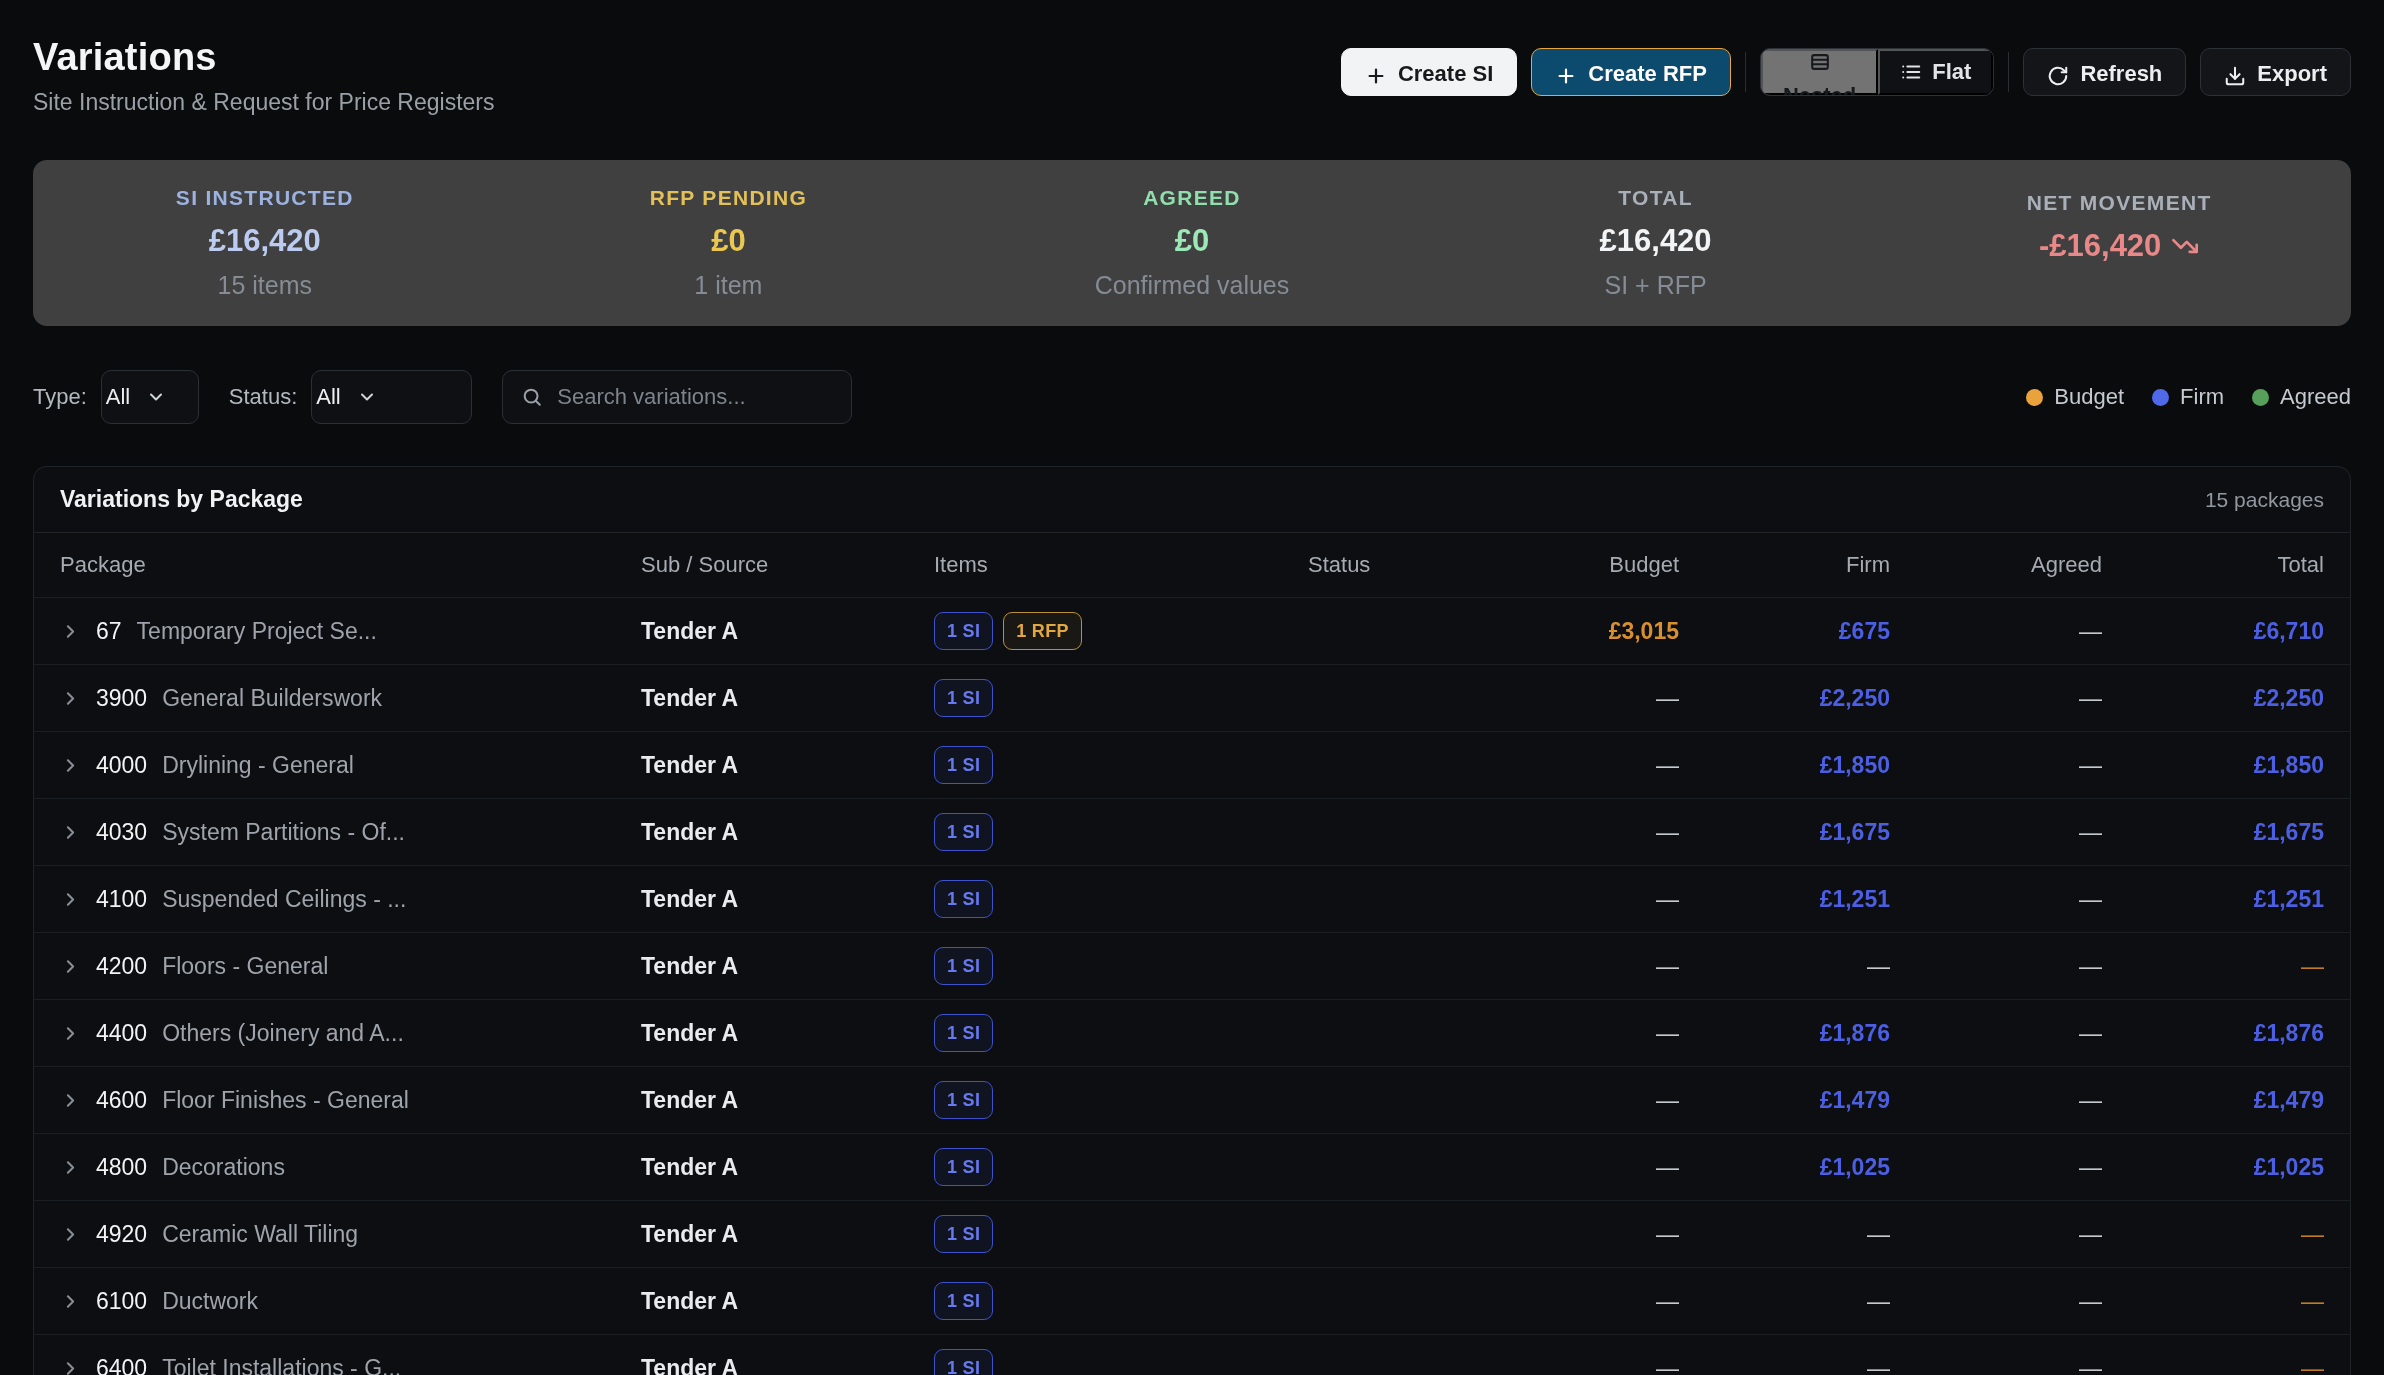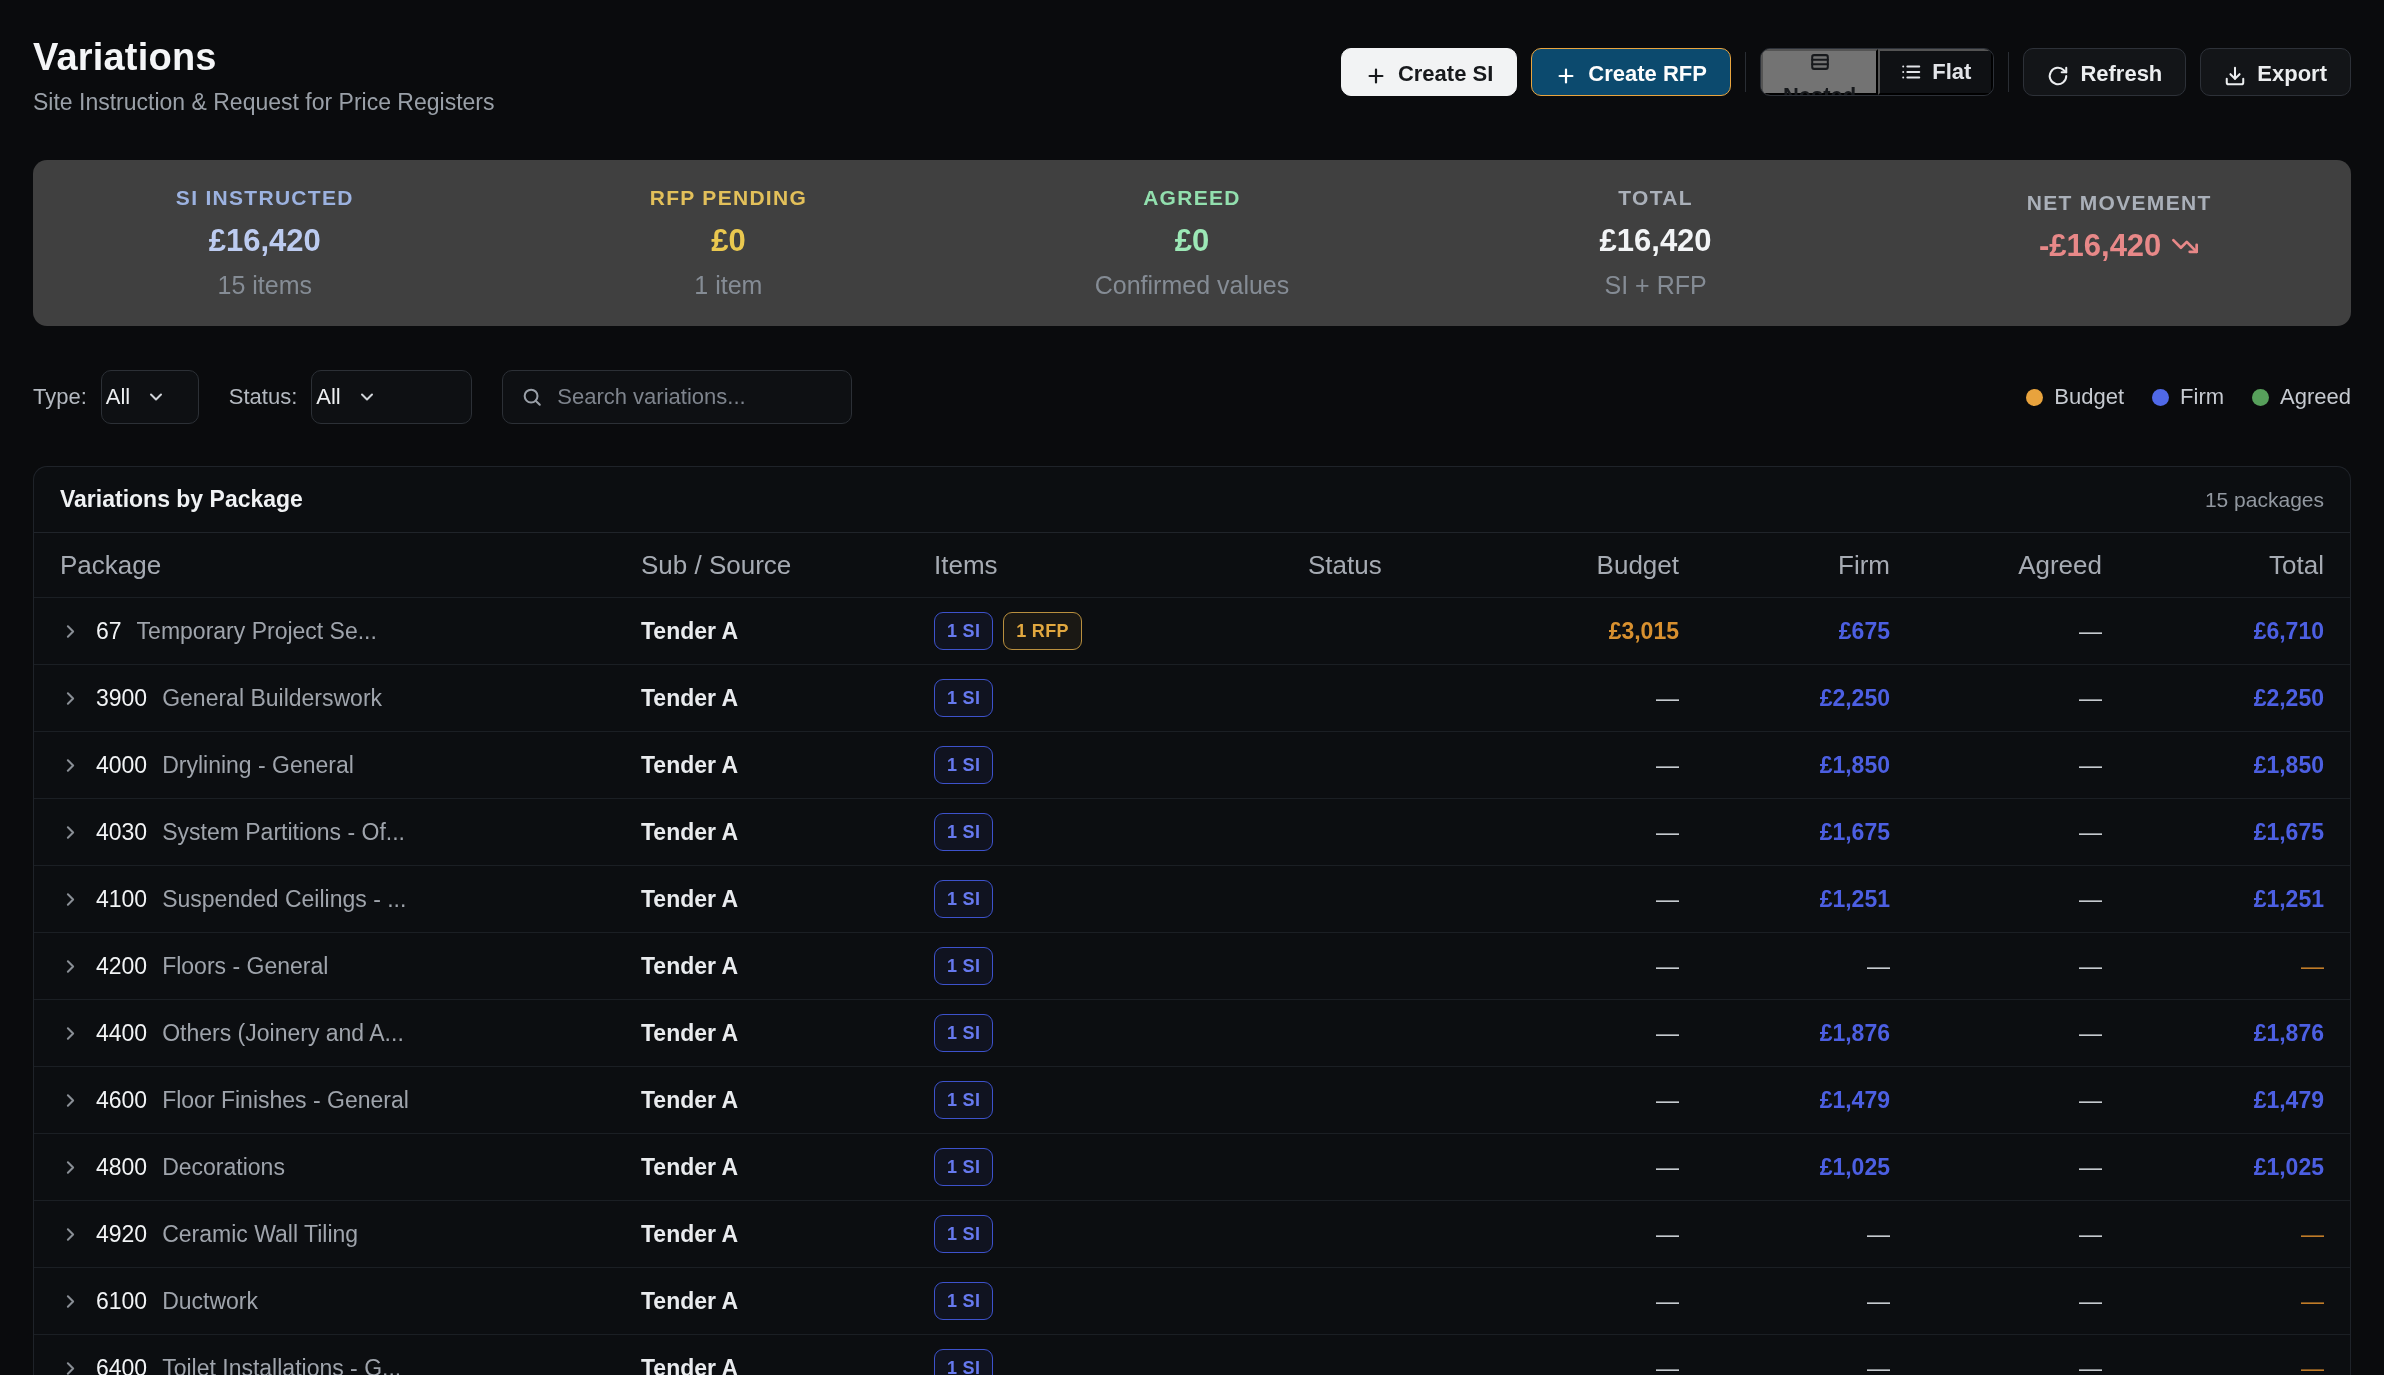--- a/index.html
+++ b/index.html
@@ -70,21 +70,21 @@
 
   
   .table-card{margin:42px 33px 0 33px; background:#0c0e11; border:1px solid #1f2329;
        border-bottom:none; border-radius:14px 14px 0 0; overflow:hidden;}
   .card-header{height:66px; display:flex; align-items:center; justify-content:space-between;
        padding:0 26px; border-bottom:1px solid #20242a;}
   .card-title{font-size:23px; font-weight:700; color:#f0f2f4;}
   .card-count{font-size:21px; color:#9298a0;}
   .grid{display:grid; grid-template-columns:581px 293px 360px 200px 185px 211px 212px 1fr;
        align-items:center; padding:0 26px;}
-  .thead{height:64px; font-size:26px; color:#a6abb3;}
+  .thead{height:64px; font-size:22px; color:#a6abb3;}
   .cell-r{text-align:right;}
   .cell-status{padding-left:14px;}
   .trow{height:67px; border-top:1px solid #1b1f24; cursor:pointer;}
   .pkg-cell{display:flex; align-items:center; gap:15px; overflow:hidden; white-space:nowrap;}
   .pkg-code{font-size:23px; font-weight:400; color:#f1f3f5;}
   .pkg-name{font-size:23px; color:#9fa4ac;}
   .src-cell{font-size:23px; font-weight:600; color:#e9ebee;}
   .badges{display:flex; align-items:center; gap:10px;}
   .badge{display:inline-flex; align-items:center; height:38px; padding:0 12px; border-radius:9px;
        font-size:18px; font-weight:700; letter-spacing:.3px;}

